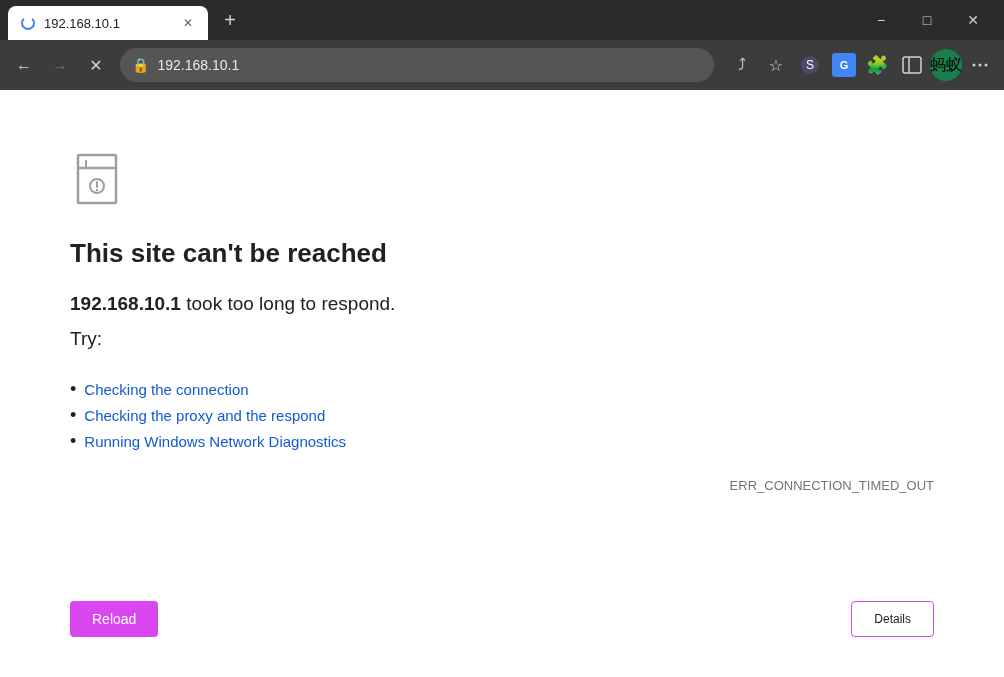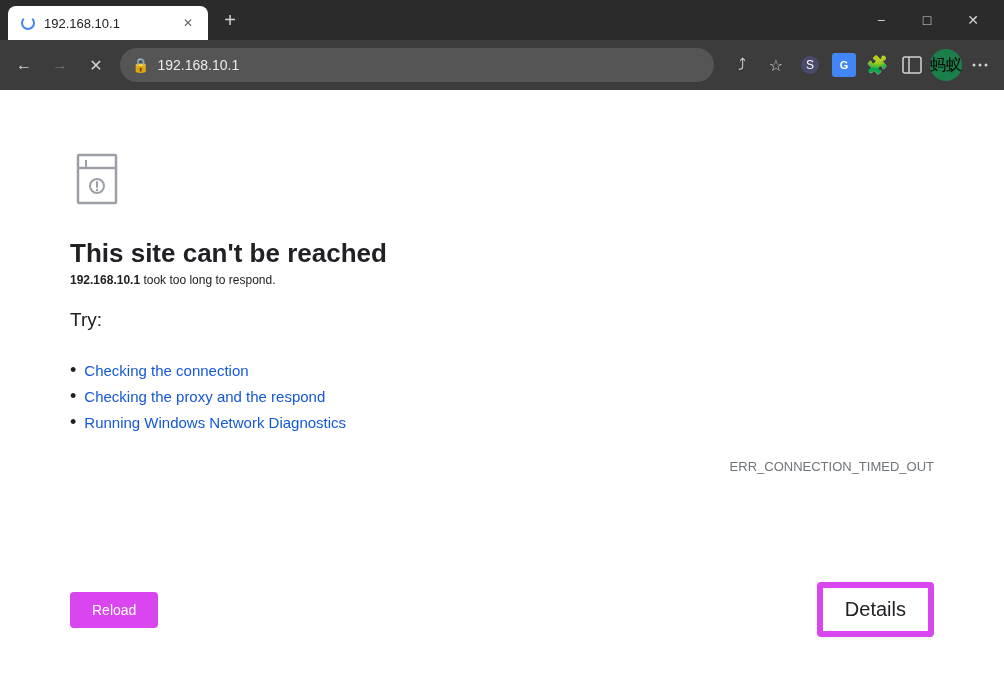--- a/index.html
+++ b/index.html
@@ -206,27 +206,27 @@
 
     .error-icon svg {
       width: 60px;
       height: 60px;
     }
 
     .error-title {
       font-size: 26px;
       font-weight: 600;
       color: #202124;
-      margin-bottom: 4px;
+      margin-bottom: 24px;
     }
 
     .error-description {
-      font-size: 12px;
-      color: #202124;
-      margin-bottom: 22px;
+      font-size: 19px;
+      color: #202124;
+      margin-bottom: 13px;
     }
 
     .error-description strong {
       font-weight: 700;
     }
 
     .try-label {
       font-size: 19px;
       color: #202124;
       margin-bottom: 22px;
@@ -282,24 +282,24 @@
       border-radius: 4px;
       padding: 10px 22px;
       font-size: 14px;
       cursor: pointer;
       font-family: inherit;
     }
 
     .details-btn {
       background: #fff;
       color: #202124;
-      border: 6px solid #d946ef;
+      border: 1px solid #d946ef;
       border-radius: 4px;
       padding: 10px 22px;
-      font-size: 20px;
+      font-size: 12px;
       cursor: pointer;
       font-family: inherit;
     }
 
     
     .edge-ext-g {
       background: #4285f4;
       color: #fff;
       font-size: 11px;
       font-weight: bold;

